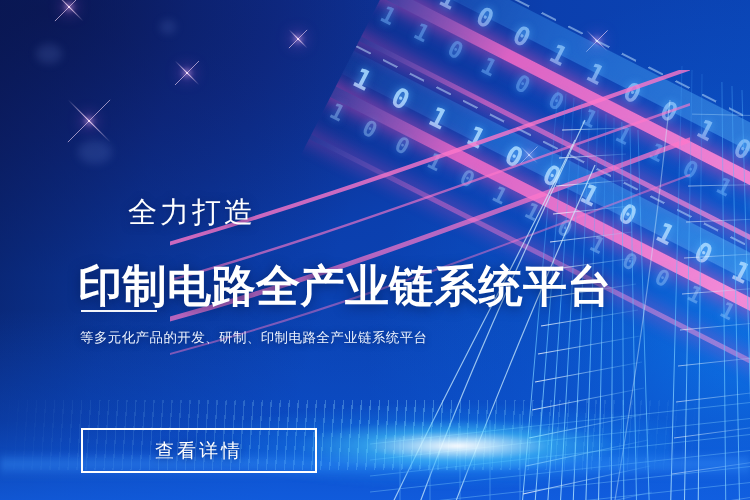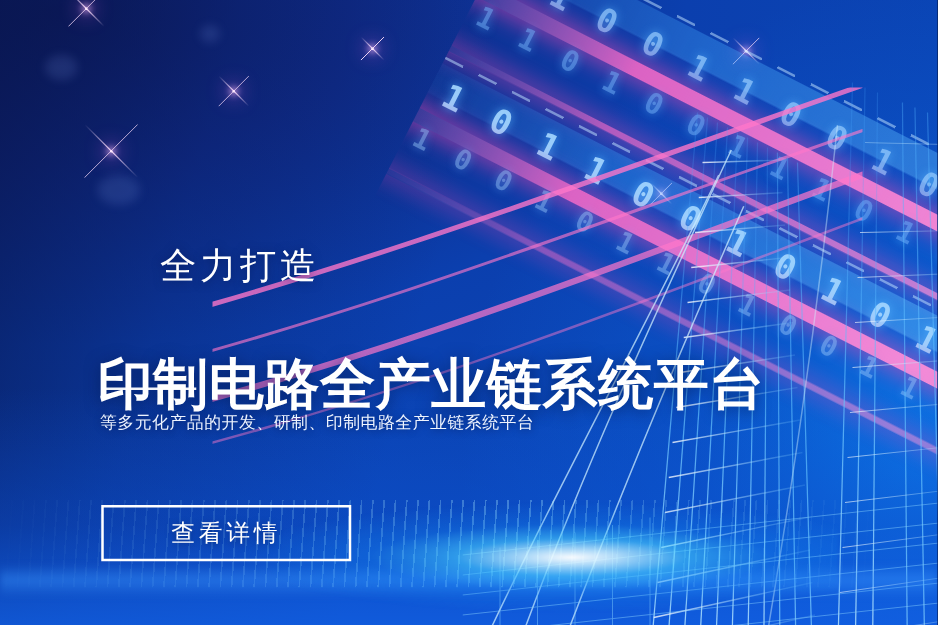--- a/index.html
+++ b/index.html
@@ -133,21 +133,21 @@
   .eyebrow{
     position:absolute;left:80px;top:193px;
     font-size:29px;
     font-weight:400;
     color:#fff;
     letter-spacing:3px;
     text-shadow:0 1px 8px rgba(2,20,70,.55);
     margin-left:48px;
   }
   .headline{
-    position:absolute;left:78px;top:249px;
+    position:absolute;left:78px;top:228px;
     font-size:44px;
     font-weight:700;
     color:#fff;
     letter-spacing:.5px;
     white-space:nowrap;
     text-shadow:0 2px 12px rgba(2,20,70,.6);
   }
   .rule{
     position:absolute;left:81px;top:310px;
     width:76px;height:2px;background:#fff;opacity:.95;
@@ -157,22 +157,22 @@
     width:470px;
     font-size:13.5px;
     line-height:24px;
     color:#eef4ff;
     letter-spacing:.4px;
     text-shadow:0 1px 6px rgba(2,20,70,.6);
   }
   .sub div{white-space:nowrap;}
 
   .cta{
-    position:absolute;left:81px;top:404px;
-    width:200px;height:45px;
+    position:absolute;left:81px;top:428px;
+    width:236px;height:45px;
     border:2px solid #ffffff;
     background:transparent;
     color:#ffffff;
     font-size:19px;
     letter-spacing:3px;
     font-family:inherit;
     cursor:pointer;
     display:flex;align-items:center;justify-content:center;
     text-shadow:0 1px 6px rgba(2,20,70,.5);
     text-align:right;

